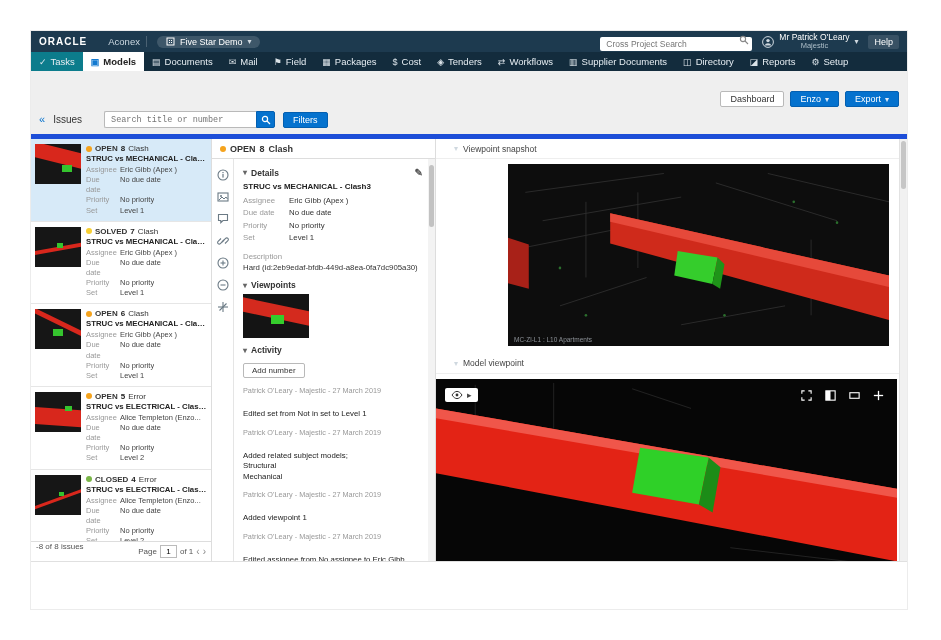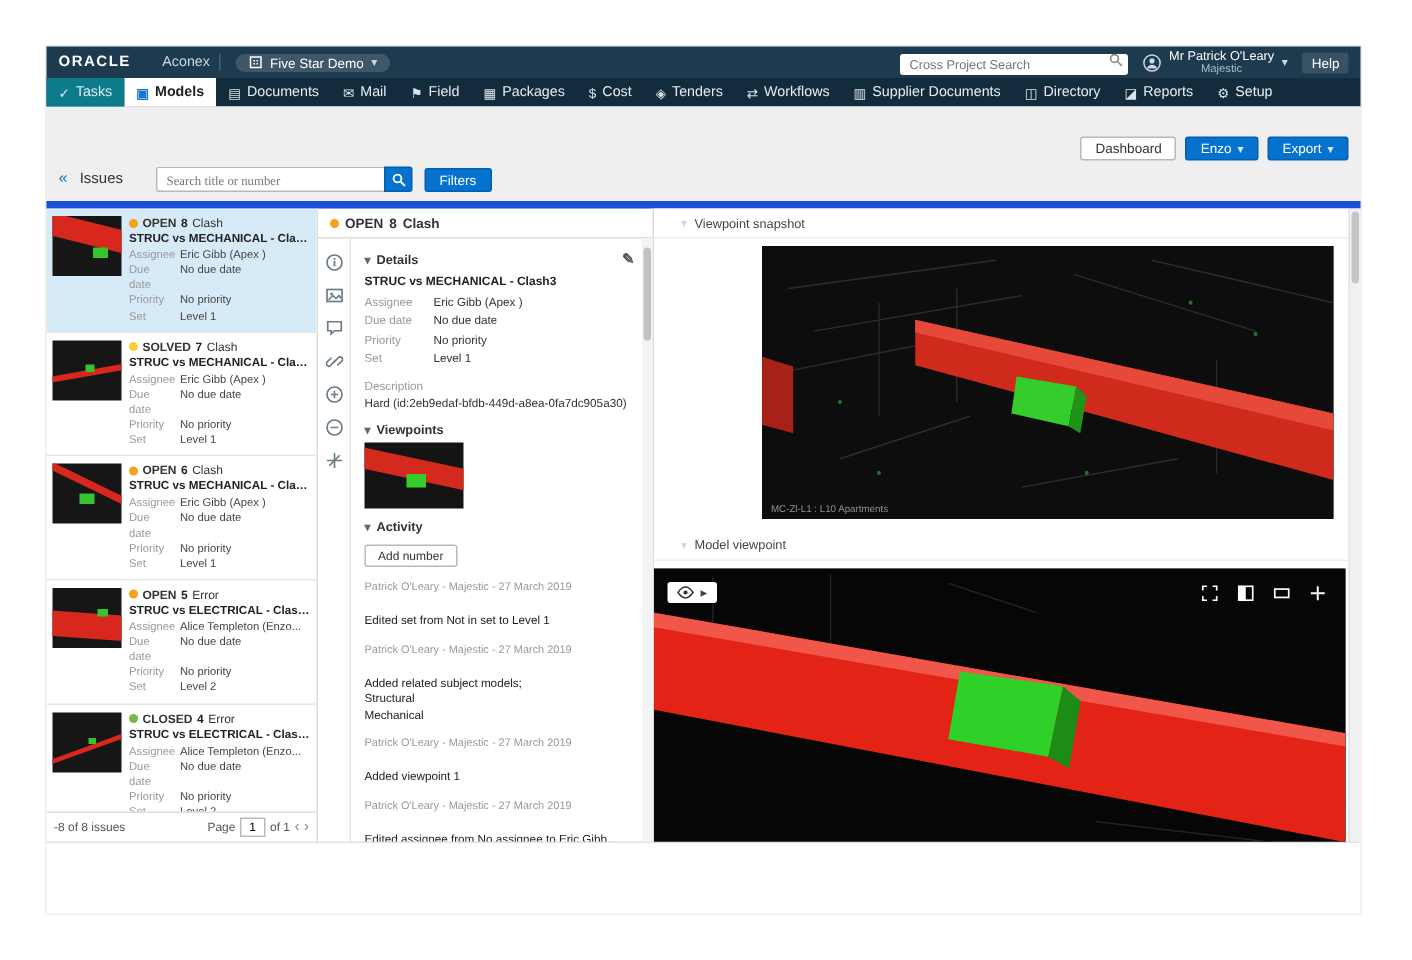--- a/index.html
+++ b/index.html
@@ -36,21 +36,21 @@
   .toolbar{background:#efefef;border-bottom:5px solid #1d4ed8;padding:20px 8px 6px}
   .tb-row1{display:flex;justify-content:flex-end;gap:6px;margin-bottom:4px}
   .btn{font-size:9px;border-radius:2px;padding:2px 9px;cursor:pointer;border:1px solid transparent;display:inline-flex;align-items:center;gap:4px;font-family:inherit}
   .btn.blue{background:#0572ce;color:#fff;border-color:#045fb0}
   .btn.blue .chev{color:#dce9f7}
   .btn.ghost{background:#fff;color:#333;border-color:#b9b9b9}
   .tb-row2{display:flex;align-items:center;gap:8px}
   .issues-ico{color:#0572ce;font-size:11px;cursor:pointer;line-height:1}
   .issues-label{font-size:10px;color:#333}
   .search-box{display:flex;margin-left:14px}
-  .search-box input{width:152px;height:17px;font-size:8.5px;padding:0 6px;border:1px solid #b9b9b9;border-right:none;border-radius:2px 0 0 2px;background:#fff;font-family:Liberation Serif, serif}
+  .search-box input{width:152px;height:17px;font-size:8.5px;padding:0 6px;border:1px solid #b9b9b9;border-right:none;border-radius:2px 0 0 2px;background:#fff;font-family:Liberation Mono, monospace}
   .search-btn{width:19px;height:17px;background:#0572ce;border:1px solid #045fb0;border-radius:0 2px 2px 0;display:flex;align-items:center;justify-content:center;cursor:pointer;padding:0}
 
   
   .content{display:flex;height:423px;border-bottom:1px solid #e0e0e0}
 
   
   .issues-panel{width:181px;border-right:1px solid #ddd;display:flex;flex-direction:column;flex:none}
   .issues-list{flex:1;overflow:hidden}
   .issue-item{display:flex;gap:5px;padding:5px 4px;border-bottom:1px solid #e6e6e6;cursor:pointer}
   .issue-item.selected{background:#d7eaf8}
@@ -70,21 +70,21 @@
   .issue-info{flex:1;min-width:0;font-size:7.5px}
   .issue-top{display:flex;align-items:center;gap:3px;font-size:8px}
   .dot{width:6px;height:6px;border-radius:50%;flex:none;background:#f5a31d}
   .st{font-weight:bold;color:#333}
   .num{font-weight:bold;color:#222}
   .typ{color:#333}
   .issue-title{font-weight:bold;font-size:7.8px;color:#222;white-space:nowrap;overflow:hidden;text-overflow:ellipsis;margin:1px 0 2px}
   .frow{display:flex;gap:4px;line-height:1.35}
   .fl{width:30px;color:#999;flex:none}
   .fv{color:#444;white-space:nowrap;overflow:hidden;text-overflow:ellipsis}
-  .pager{height:20px;border-top:1px solid #ddd;display:flex;align-items:center;font-size:8px;color:#555;padding:0 5px;justify-content:space-between}
+  .pager{height:20px;border-top:1px solid #ddd;display:flex;font-size:8px;color:#555;padding:0 5px;justify-content:space-between}
   .pager-right{display:flex;align-items:center;gap:3px}
   .pager input{width:17px;height:13px;font-size:8px;text-align:center;border:1px solid #bbb;font-family:inherit}
   .pg-btn{color:#8a8a8a;cursor:pointer;font-size:10px;line-height:1}
 
   
   .detail-panel{width:224px;border-right:1px solid #ddd;display:flex;flex-direction:column;flex:none}
   .detail-header{height:20px;display:flex;align-items:center;gap:4px;padding:0 8px;border-bottom:1px solid #ddd;font-size:9px;font-weight:bold;color:#333;flex:none}
   .detail-body{flex:1;display:flex;min-height:0}
   .rail{width:22px;border-right:1px solid #e5e5e5;display:flex;flex-direction:column;align-items:center;padding-top:10px;gap:10px;flex:none}
   .rail span{line-height:0;cursor:pointer}

